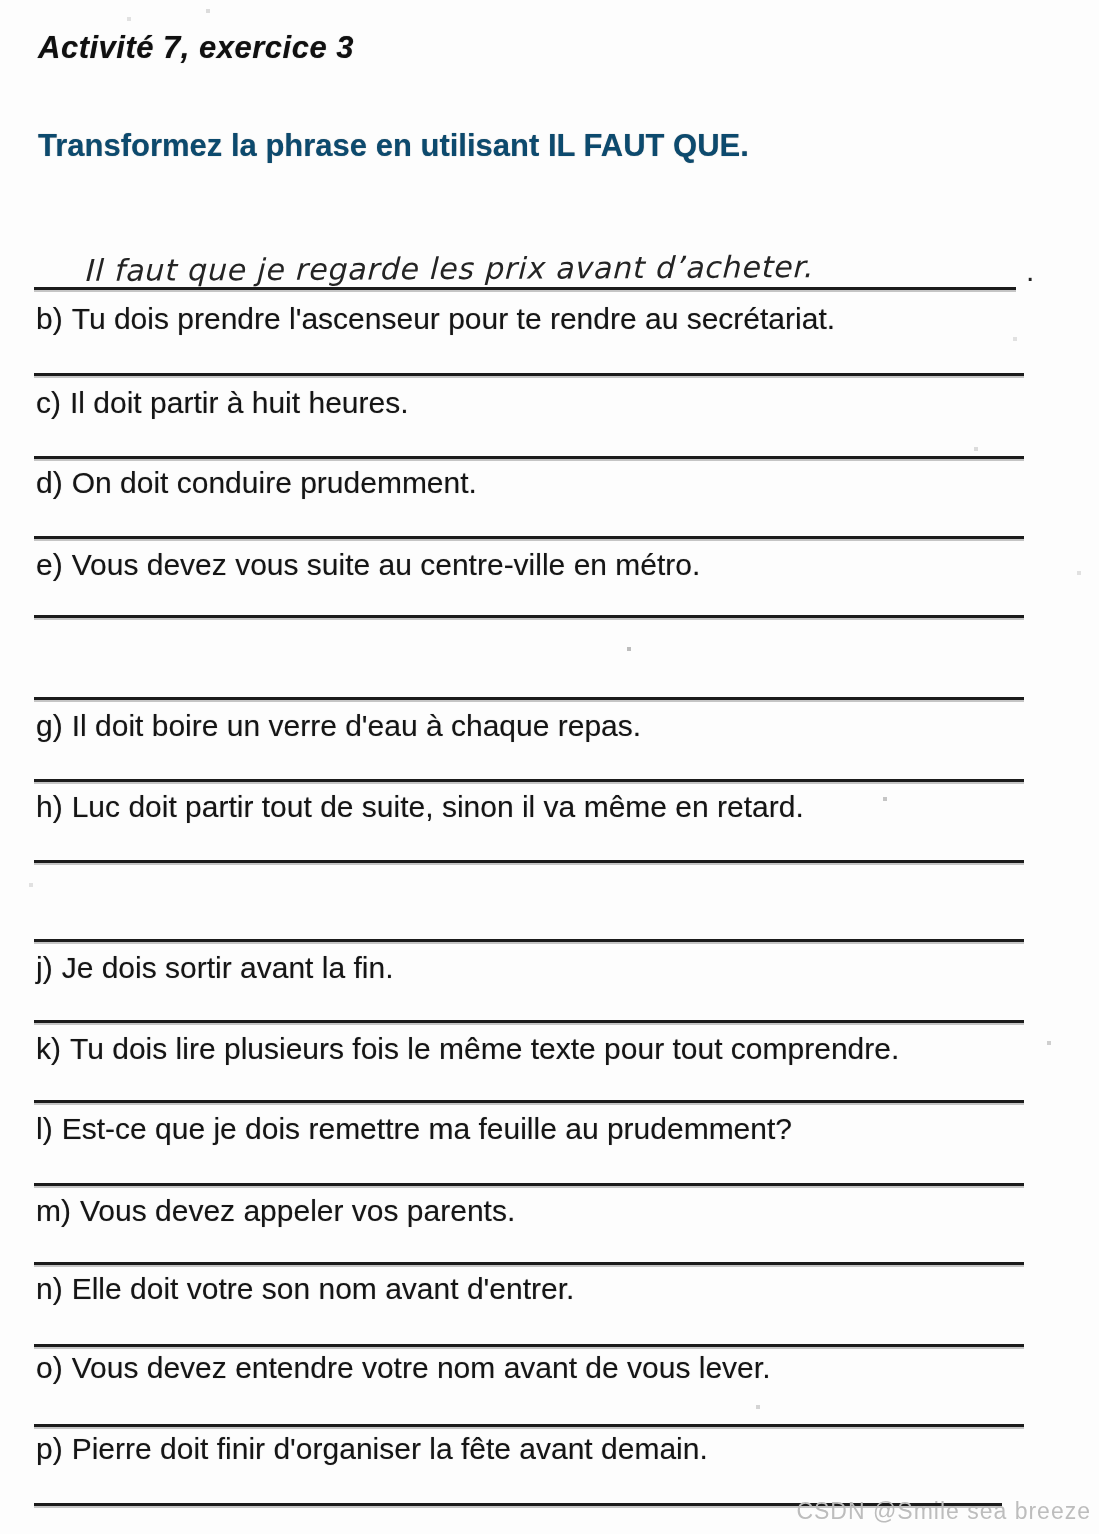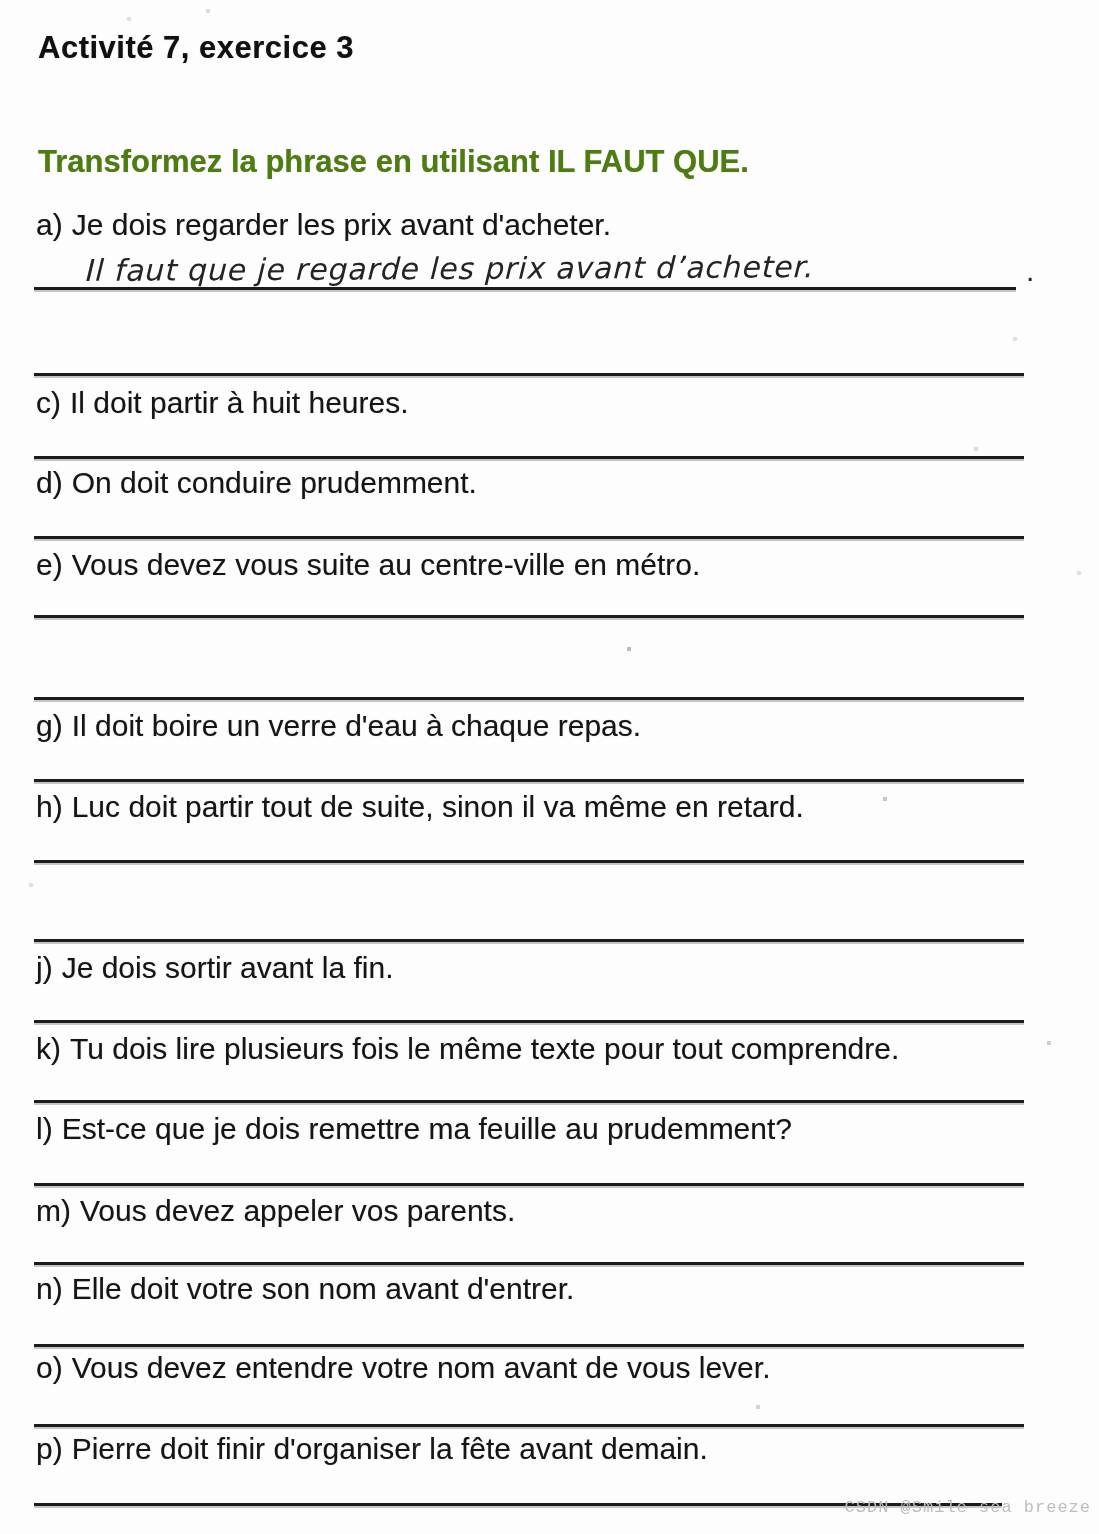--- a/index.html
+++ b/index.html
@@ -11,31 +11,32 @@
     overflow: hidden;
     font-family: "Liberation Sans", sans-serif;
     color: #161616;
   }
   .doc-title {
     position: absolute;
     left: 38px;
     top: 30px;
     font-size: 31px;
     font-weight: bold;
+    font-style: italic;
     letter-spacing: 0.5px;
     color: #101010;
     text-shadow: 0 0 1px rgba(0,0,0,0.45);
   }
   .instruction {
     position: absolute;
     left: 38px;
-    top: 144px;
+    top: 128px;
     font-size: 31px;
     font-weight: bold;
-    color: #4d7c0f;
+    color: #0c4a6e;
     text-shadow: 0 0 1px rgba(0,0,0,0.4);
   }
   .q {
     position: absolute;
     left: 36px;
     font-size: 30px;
     line-height: 37px;
     white-space: nowrap;
     color: #151515;
     text-shadow: 0 0 1px rgba(0,0,0,0.35);
@@ -67,25 +68,24 @@
     position: absolute;
     left: 1026px;
     top: 254px;
     font-size: 30px;
     color: #222;
   }
   .watermark {
     position: absolute;
     right: 8px;
     top: 1498px;
-    font-size: 17px;
+    font-size: 23px;
     color: #bdbdbd;
     letter-spacing: 1px;
     white-space: nowrap;
-    font-family: Liberation Mono, monospace;
   }
   .speckles {
     position: absolute;
     left: 0; top: 0; width: 2px; height: 2px;
     background: transparent;
     box-shadow:
       628px 648px 0 1px rgba(70,70,70,0.35),
       884px 798px 0 1px rgba(70,70,70,0.30),
       1048px 1042px 0 1px rgba(70,70,70,0.25),
       876px 1048px 0 1px rgba(70,70,70,0.25),
@@ -100,25 +100,25 @@
 </style>
 </head>
 <body>
 
 <div class="page">
 
   <div class="doc-title">Activité 7, exercice 3</div>
 
   <div class="instruction">Transformez la phrase en utilisant IL FAUT QUE.</div>
 
-  <div class="q" style="top:206px"><span class="ql">a)</span><span>Je dois regarder les prix avant d'acheter.</span></div>
   <div class="handwriting">Il faut que je regarde les prix avant d’acheter.</div>
   <div class="rule rule-a" style="top:287px"></div>
   <span class="trailing-period">.</span>
 
+  <div class="q" style="top:300px"><span class="ql">b)</span><span>Tu dois prendre l'ascenseur pour te rendre au secrétariat.</span></div>
   <div class="rule" style="top:373px"></div>
 
   <div class="q" style="top:384px"><span class="ql">c)</span><span>Il doit partir à huit heures.</span></div>
   <div class="rule" style="top:456px"></div>
 
   <div class="q" style="top:464px"><span class="ql">d)</span><span>On doit conduire prudemment.</span></div>
   <div class="rule" style="top:536px"></div>
 
   <div class="q" style="top:546px"><span class="ql">e)</span><span>Vous devez vous suite au centre-ville en métro.</span></div>
   <div class="rule" style="top:615px"></div>

